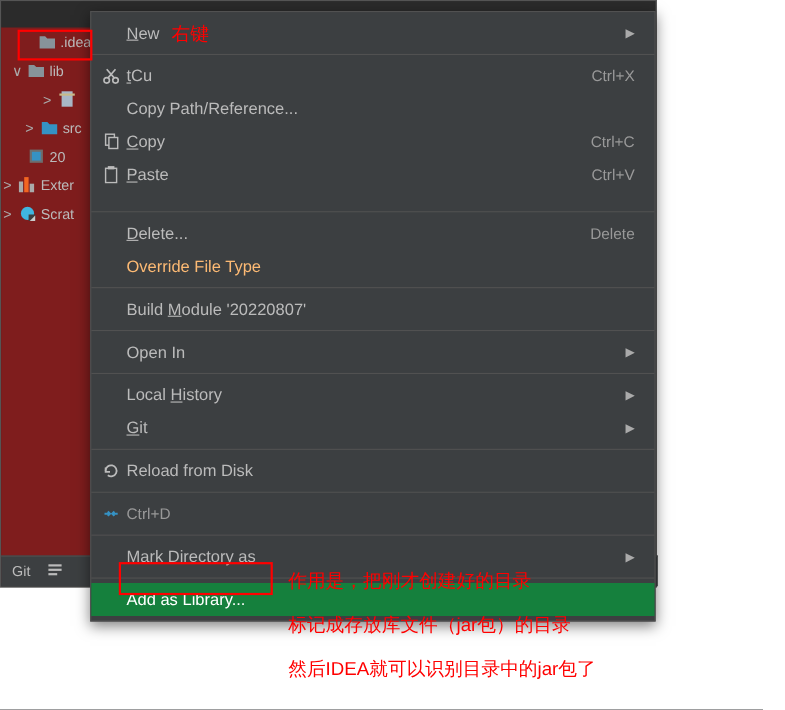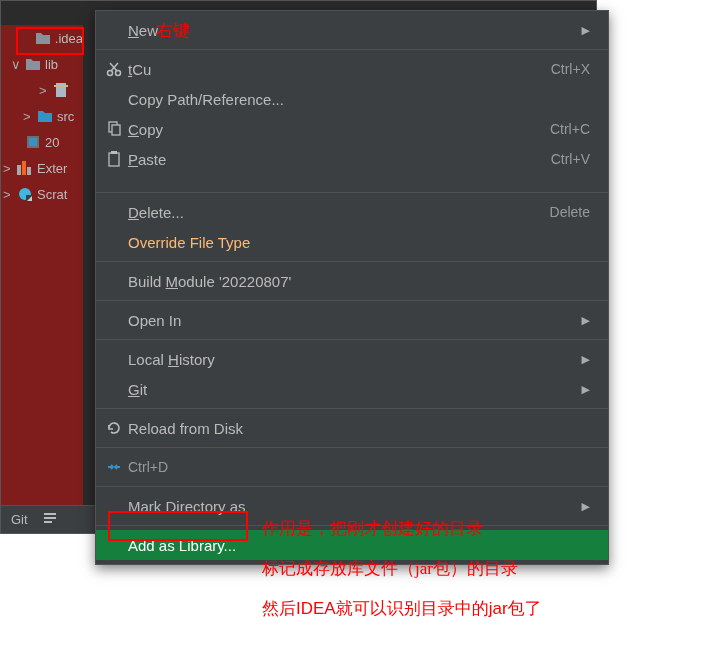--- a/index.html
+++ b/index.html
@@ -63,21 +63,20 @@
       gap: 14px;
     }
     .context-menu {
       position: absolute;
       left: 82px; top: 10px;
       width: 514px;
       background: #3c3f41;
       border: 1px solid #515151;
       box-shadow: 0 4px 12px rgba(0,0,0,0.5);
       padding: 4px 0;
-      margin-left: 13px;
     }
     .menu-item {
       display: flex;
       align-items: center;
       height: 30px;
       padding: 0 18px 0 10px;
       color: #bbbbbb;
       font-size: 15px;
     }
     .menu-item.selected {
@@ -286,14 +285,14 @@
       <span class="menu-icon"></span>
       <span class="menu-label">Add as Library...</span>
     </div>
   </div>
 
 <div class="highlight-red" style="left:16px; top:27px; width:68px; height:28px;"></div>
 <div class="highlight-red" style="left:108px; top:511px; width:140px; height:30px;"></div>
 
 <div class="annotation" style="left:156px; top:16px;">右键</div>
 <div class="annotation" style="left:262px; top:514px;">作用是，把刚才创建好的目录</div>
-<div class="annotation" style="left:262px; top:554px;font-family:Liberation Serif, serif;">标记成存放库文件（jar包）的目录</div>
+<div class="annotation" style="left:262px; top:554px;">标记成存放库文件（jar包）的目录</div>
 <div class="annotation" style="left:262px; top:594px;">然后IDEA就可以识别目录中的jar包了</div>
 
 </body></html>

